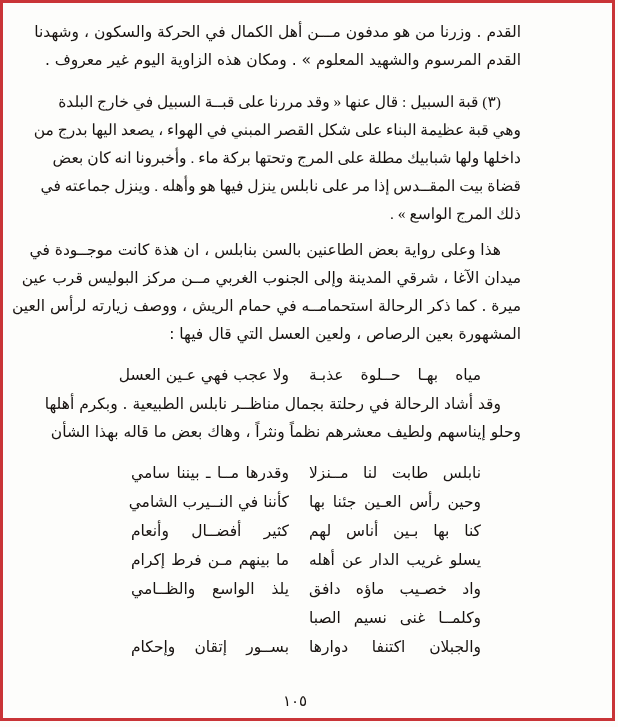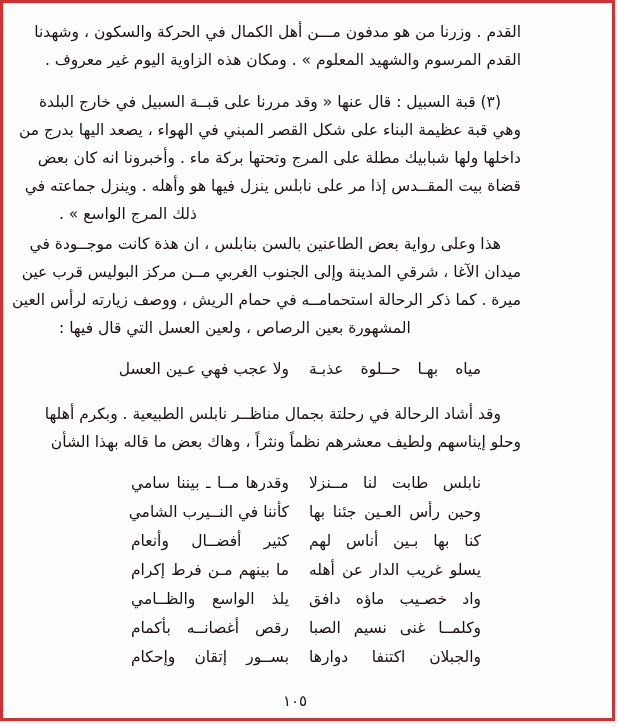--- a/index.html
+++ b/index.html
@@ -37,26 +37,26 @@
     font-size: 15.5px;
   }
   .bline {
     line-height: 28px;
     white-space: nowrap;
   }
   .just {
     text-align: justify;
     text-align-last: justify;
   }
-  .endline { text-align: left; }
+  .endline { text-align: right; }
   .indent { text-indent: 20px; }
   .para-1 { margin-bottom: 14px; }
-  .para-2 { margin-bottom: 2px; }
+  .para-2 { margin-bottom: 8px; font-family: Liberation Serif, serif; }
   .para-3 { margin-bottom: 0; }
-  .para-4 { margin-top: 16px; }
+  .para-4 { }
   .verse-single {
     margin: 10px 44px 0 0;
   }
   .poem {
     margin: 13px 40px 0 0;
   }
   .vrow {
     display: flex;
     direction: rtl;
     gap: 20px;
@@ -136,21 +136,20 @@
       <div class="vrow">
         <div class="hemi h1">يسلو غريب الدار عن أهله</div>
         <div class="hemi h2">ما بينهم مـن فرط إكرام</div>
       </div>
       <div class="vrow">
         <div class="hemi h1">واد خصـيب ماؤه دافق</div>
         <div class="hemi h2">يلذ الواسع والظــامي</div>
       </div>
       <div class="vrow">
         <div class="hemi h1">وكلمــا غنى نسيم الصبا</div>
-        <div class="hemi h2">رقص أغصانــه بأكمام</div>
       </div>
       <div class="vrow">
         <div class="hemi h1">والجبلان اكتنفا دوارها</div>
         <div class="hemi h2">بســور إتقان وإحكام</div>
       </div>
     </div>
 
   </div>
 
   <div class="pagenum">١٠٥</div>

